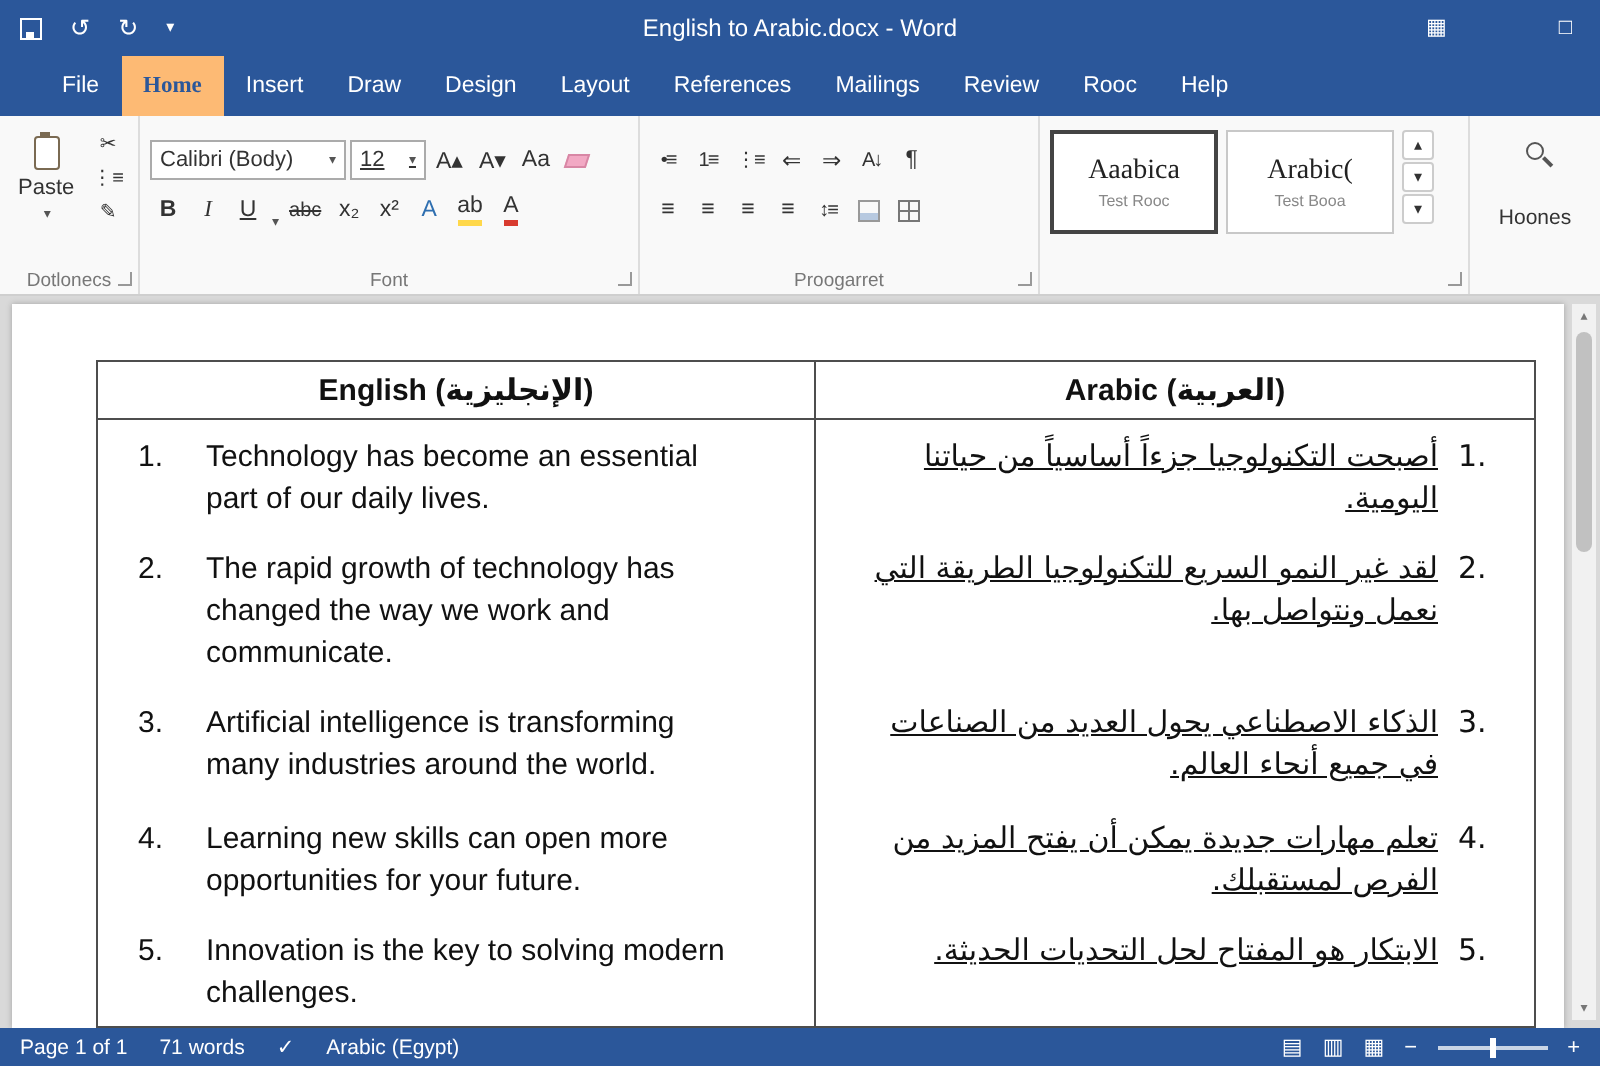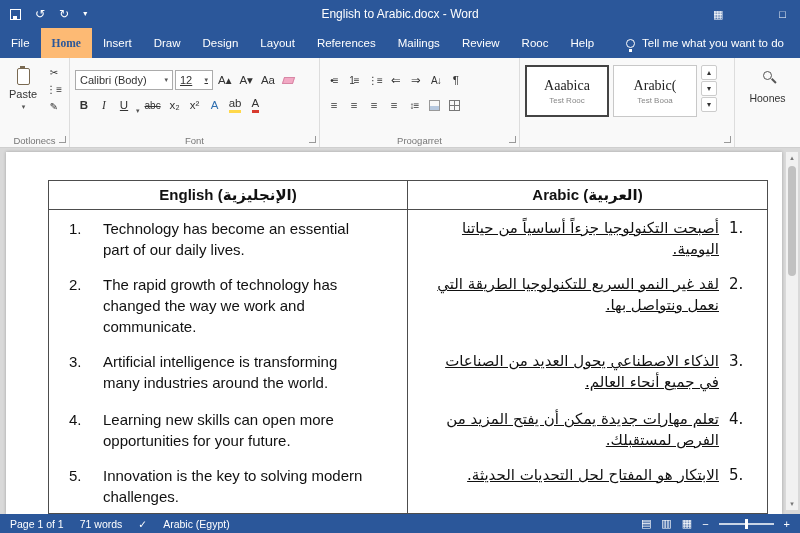--- a/index.html
+++ b/index.html
@@ -15,21 +15,21 @@
   .ti{ font-size:12px; line-height:1; color:#fff; cursor:default; }
   .ti.sm{ font-size:8px; }
   .fsave{ width:11px; height:11px; border:1.5px solid #fff; position:relative; display:inline-block; }
   .fsave::after{ content:""; position:absolute; left:2px; bottom:0; width:4px; height:3px; background:#fff; }
   .fsave::before{ content:""; position:absolute; right:0; top:0; width:3px; height:3px; background:var(--blue); }
   .title{ position:absolute; left:0; right:0; text-align:center; font-size:12px; pointer-events:none; }
   .wctl{ margin-left:auto; display:flex; align-items:center; gap:56px; padding-right:14px; z-index:2; }
   .wctl .ti{ font-size:11px; }
 
   
-  .tabs{ height:30px; background:var(--blue); display:flex; align-items:stretch; padding-left:0; }
+  .tabs{ height:30px; background:var(--blue); display:flex; align-items:stretch; padding-left:20px; }
   .tab{ color:#fff; font-size:11.5px; padding:0 11px; display:flex; align-items:center; }
   .tab.active{ background:#fdba74; color:var(--blue); font-weight:bold;font-family:Liberation Serif, serif; }
   .tellme{ margin-left:auto; display:flex; align-items:center; gap:7px; color:#fff; font-size:11.5px; padding-right:16px; }
   .bulb{ width:9px; height:9px; border:1.3px solid #fff; border-radius:50%; position:relative; display:inline-block; }
   .bulb::after{ content:""; position:absolute; left:2px; top:9px; width:3px; height:3px; background:#fff; }
 
   
   .ribbon{ height:90px; background:#f9f9f9; border-bottom:1px solid #cfcfcf; display:flex; }
   .rg{ position:relative; border-right:1px solid #ddd; padding:7px 5px 16px 5px; }
   .glabel{ position:absolute; bottom:1px; left:0; right:0; text-align:center; font-size:9.5px; color:#777; }
@@ -71,21 +71,21 @@
   .rg.styles{ width:215px; display:flex; gap:4px; align-items:flex-start; }
   .sbox{ width:84px; height:52px; background:#fff; border:1px solid #c8c8c8; display:flex; flex-direction:column;
          align-items:center; justify-content:center; gap:2px; }
   .sbox.sel{ border:2px solid #444; }
   .sbig{ font-size:14px; color:#222; font-family:"Liberation Serif",serif; }
   .ssmall{ font-size:8px; color:#888; }
   .scol{ display:flex; flex-direction:column; gap:1px; }
   .scol .rbtn{ height:15px; min-width:16px; font-size:8px; border:1px solid #ccc; background:#fff; }
 
   .rg.editing{ flex:1; display:flex; justify-content:center; border-right:none; }
-  .findb{ display:flex; flex-direction:column; align-items:center; gap:12px; margin-top:6px; font-size:10.5px; color:var(--ink); }
+  .findb{ display:flex; flex-direction:column; align-items:center; gap:23px; margin-top:6px; font-size:10.5px; color:var(--ink); }
   .mag{ width:9px; height:9px; border:1.5px solid #555; border-radius:50%; position:relative; }
   .mag::after{ content:""; position:absolute; left:7px; top:8px; width:6px; height:1.5px; background:#555; transform:rotate(45deg); }
 
   
   .docarea{ position:absolute; top:148px; left:0; right:0; bottom:19px; background:#d9d9d9; }
   .page{ position:absolute; left:6px; right:18px; top:4px; bottom:0; background:#fff; box-shadow:0 0 3px rgba(0,0,0,.25); }
   .vscroll{ position:absolute; right:2px; top:4px; bottom:4px; width:12px; background:#f1f1f1;
             display:flex; flex-direction:column; align-items:center; }
   .sarrow{ font-size:7px; color:#777; height:12px; display:flex; align-items:center; }
   .sthumb{ width:8px; height:110px; background:#c1c1c1; border-radius:4px; margin-top:2px; }
@@ -138,24 +138,20 @@
     <div class="tab active">Home</div>
     <div class="tab">Insert</div>
     <div class="tab">Draw</div>
     <div class="tab">Design</div>
     <div class="tab">Layout</div>
     <div class="tab">References</div>
     <div class="tab">Mailings</div>
     <div class="tab">Review</div>
     <div class="tab">Rooc</div>
     <div class="tab">Help</div>
-    <div class="tellme">
-      <span class="bulb"></span>
-      <span>Tell me what you want to do</span>
-    </div>
   </div>
 
   <div class="ribbon">
 
     <div class="rg clipboard">
       <div class="paste">
         <span class="clipic"></span>
         <span>Paste</span>
         <span class="car">▾</span>
       </div>

